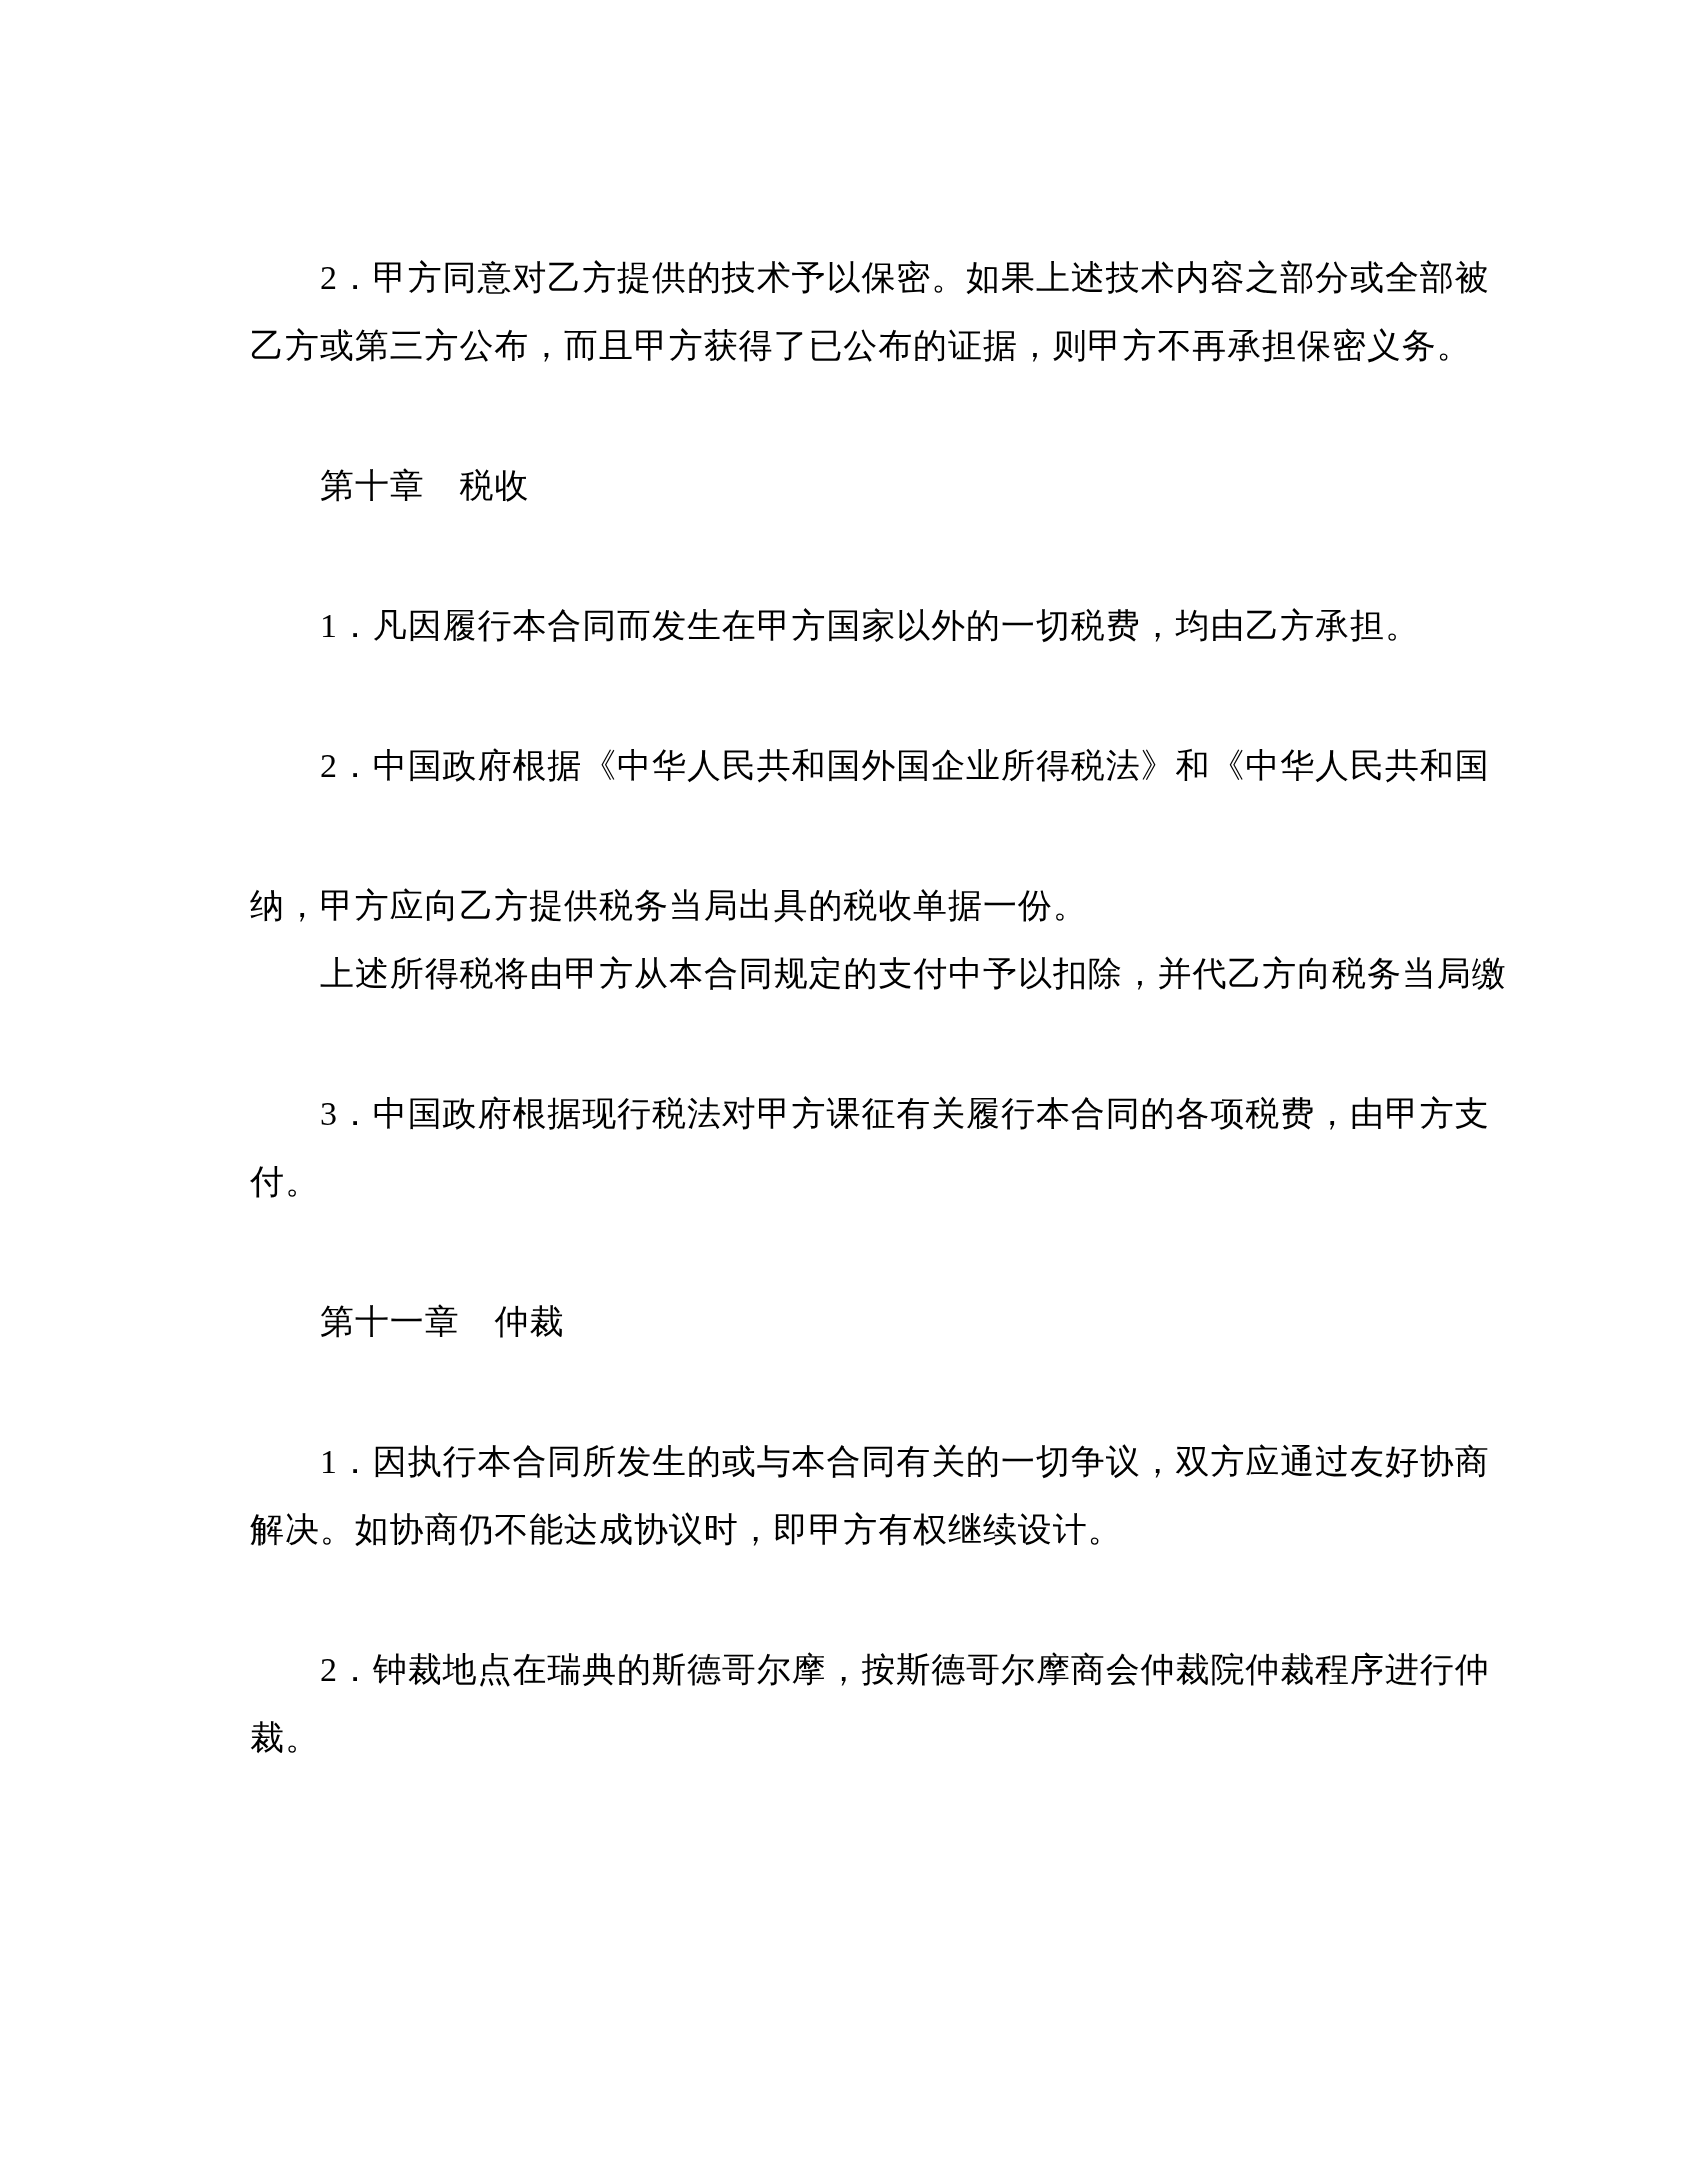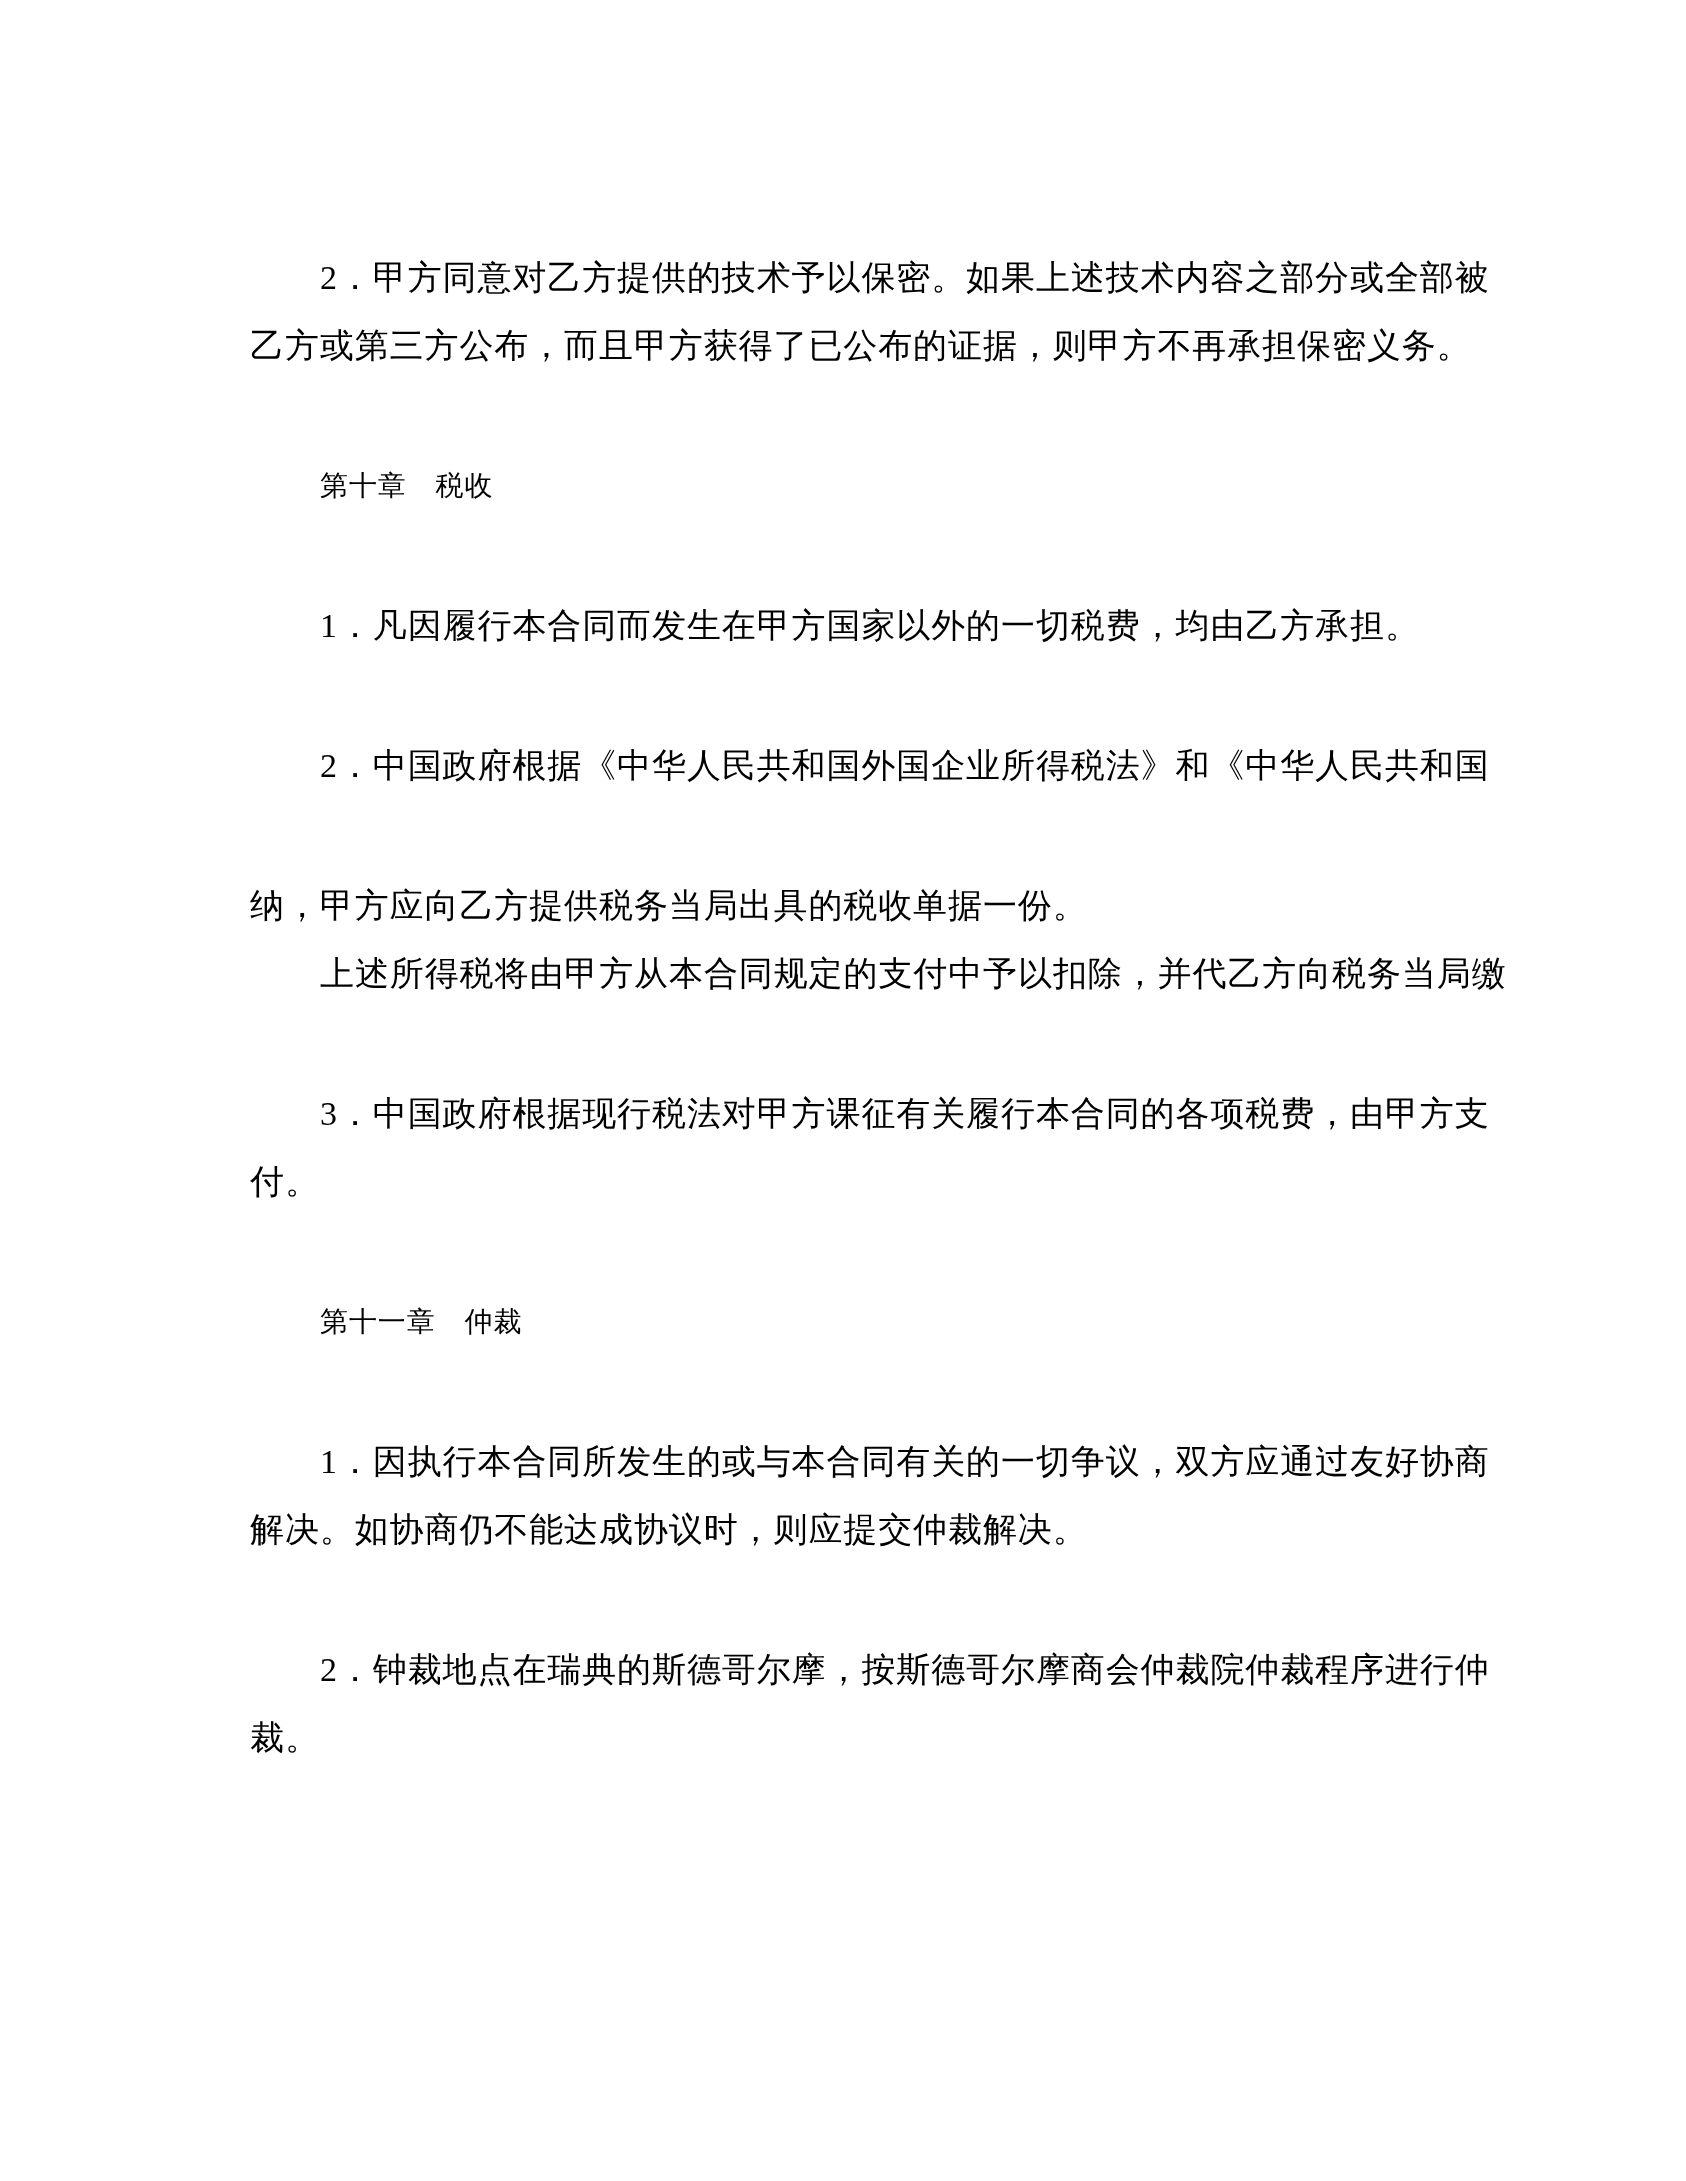--- a/index.html
+++ b/index.html
@@ -17,21 +17,21 @@
     font-family: "Liberation Serif", "DejaVu Serif", serif;
     color: #000000;
     overflow: hidden;
   }
   .para {
     margin: 0 0 72px 0;
     padding: 0;
     font-size: 34px;
   }
   .heading {
-    font-size: 28px;
+    font-size: 34px;
   }
   .line {
     display: block;
     line-height: 68px;
     white-space: nowrap;
     letter-spacing: 0.9px;
   }
   .first {
     padding-left: 70px; 
   }
@@ -68,21 +68,21 @@
     <span class="line first">3．中国政府根据现行税法对甲方课征有关履行本合同的各项税费，由甲方支</span>
     <span class="line">付。</span>
   </p>
 
   <p class="para heading">
     <span class="line first">第十一章　仲裁</span>
   </p>
 
   <p class="para">
     <span class="line first">1．因执行本合同所发生的或与本合同有关的一切争议，双方应通过友好协商</span>
-    <span class="line">解决。如协商仍不能达成协议时，则应提交仲裁解决。</span>
+    <span class="line">解决。如协商仍不能达成协议时，即甲方有权继续设计。</span>
   </p>
 
   <p class="para">
     <span class="line first">2．钟裁地点在瑞典的斯德哥尔摩，按斯德哥尔摩商会仲裁院仲裁程序进行仲</span>
     <span class="line">裁。</span>
   </p>
 
 </div>
 
 

